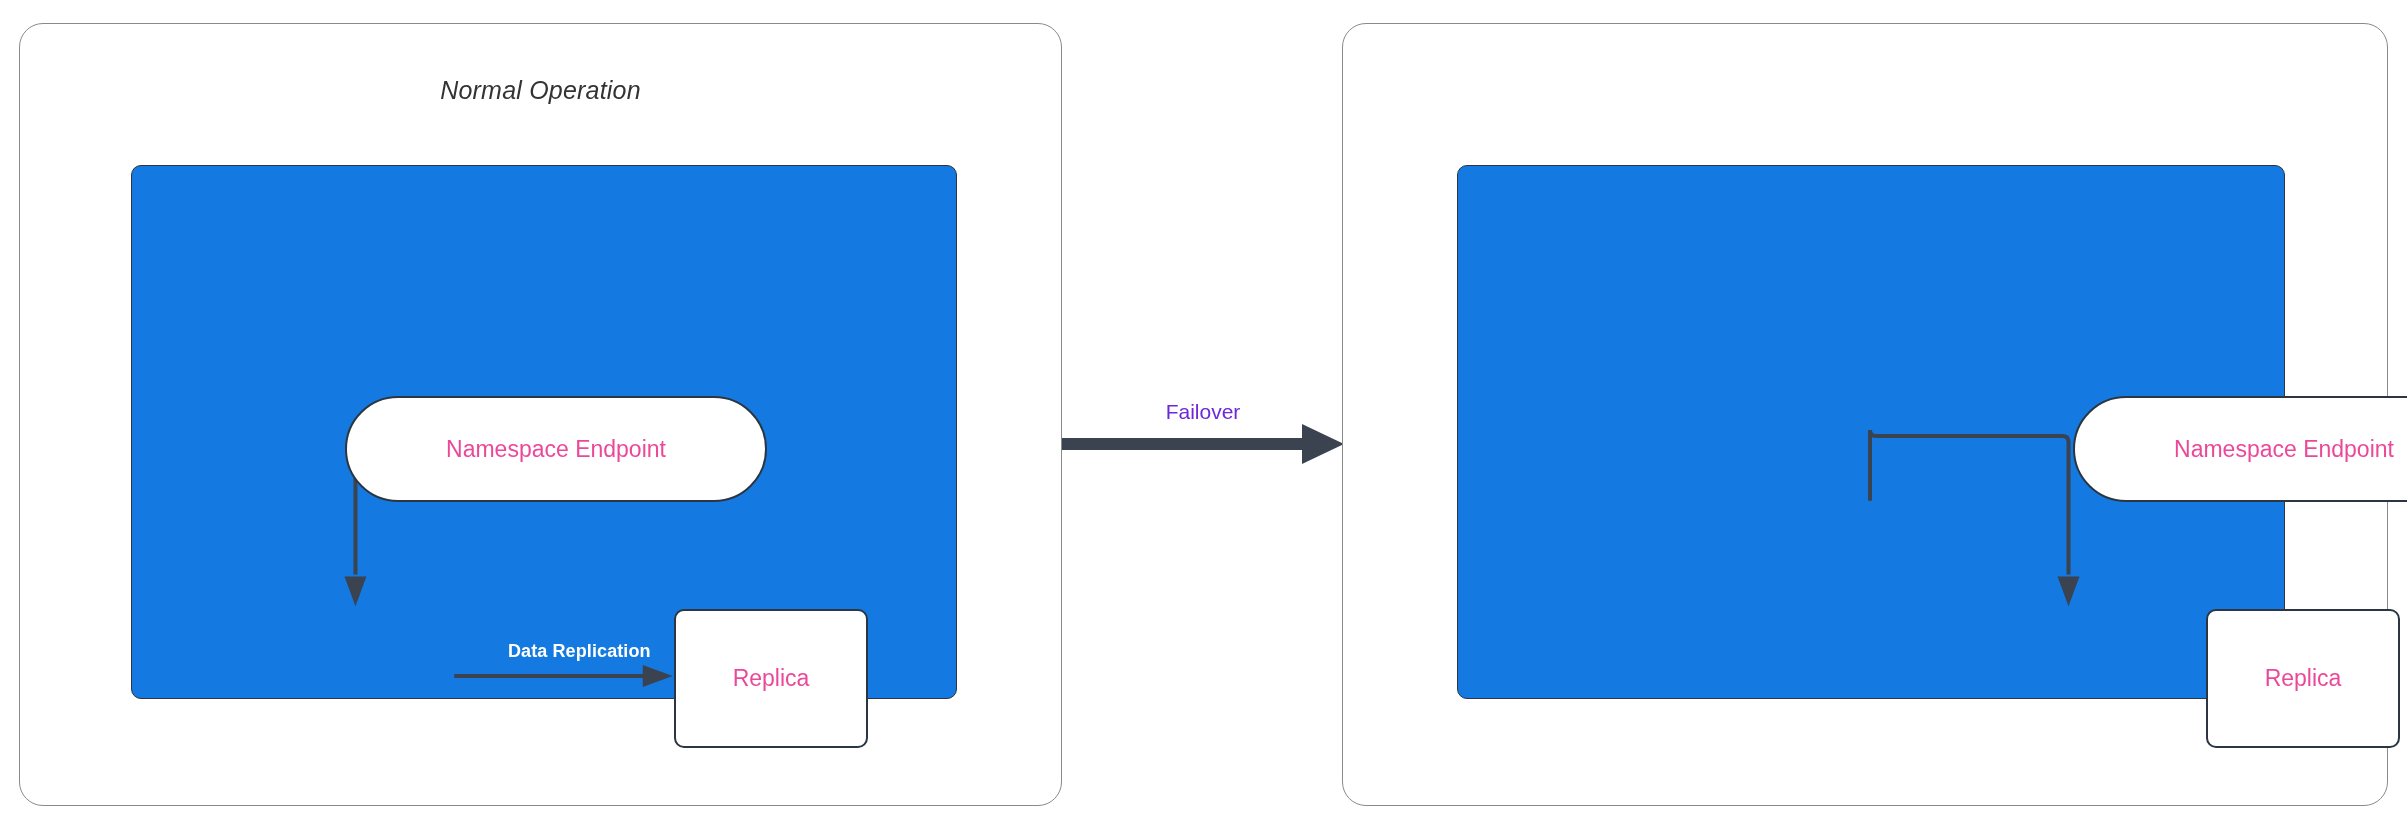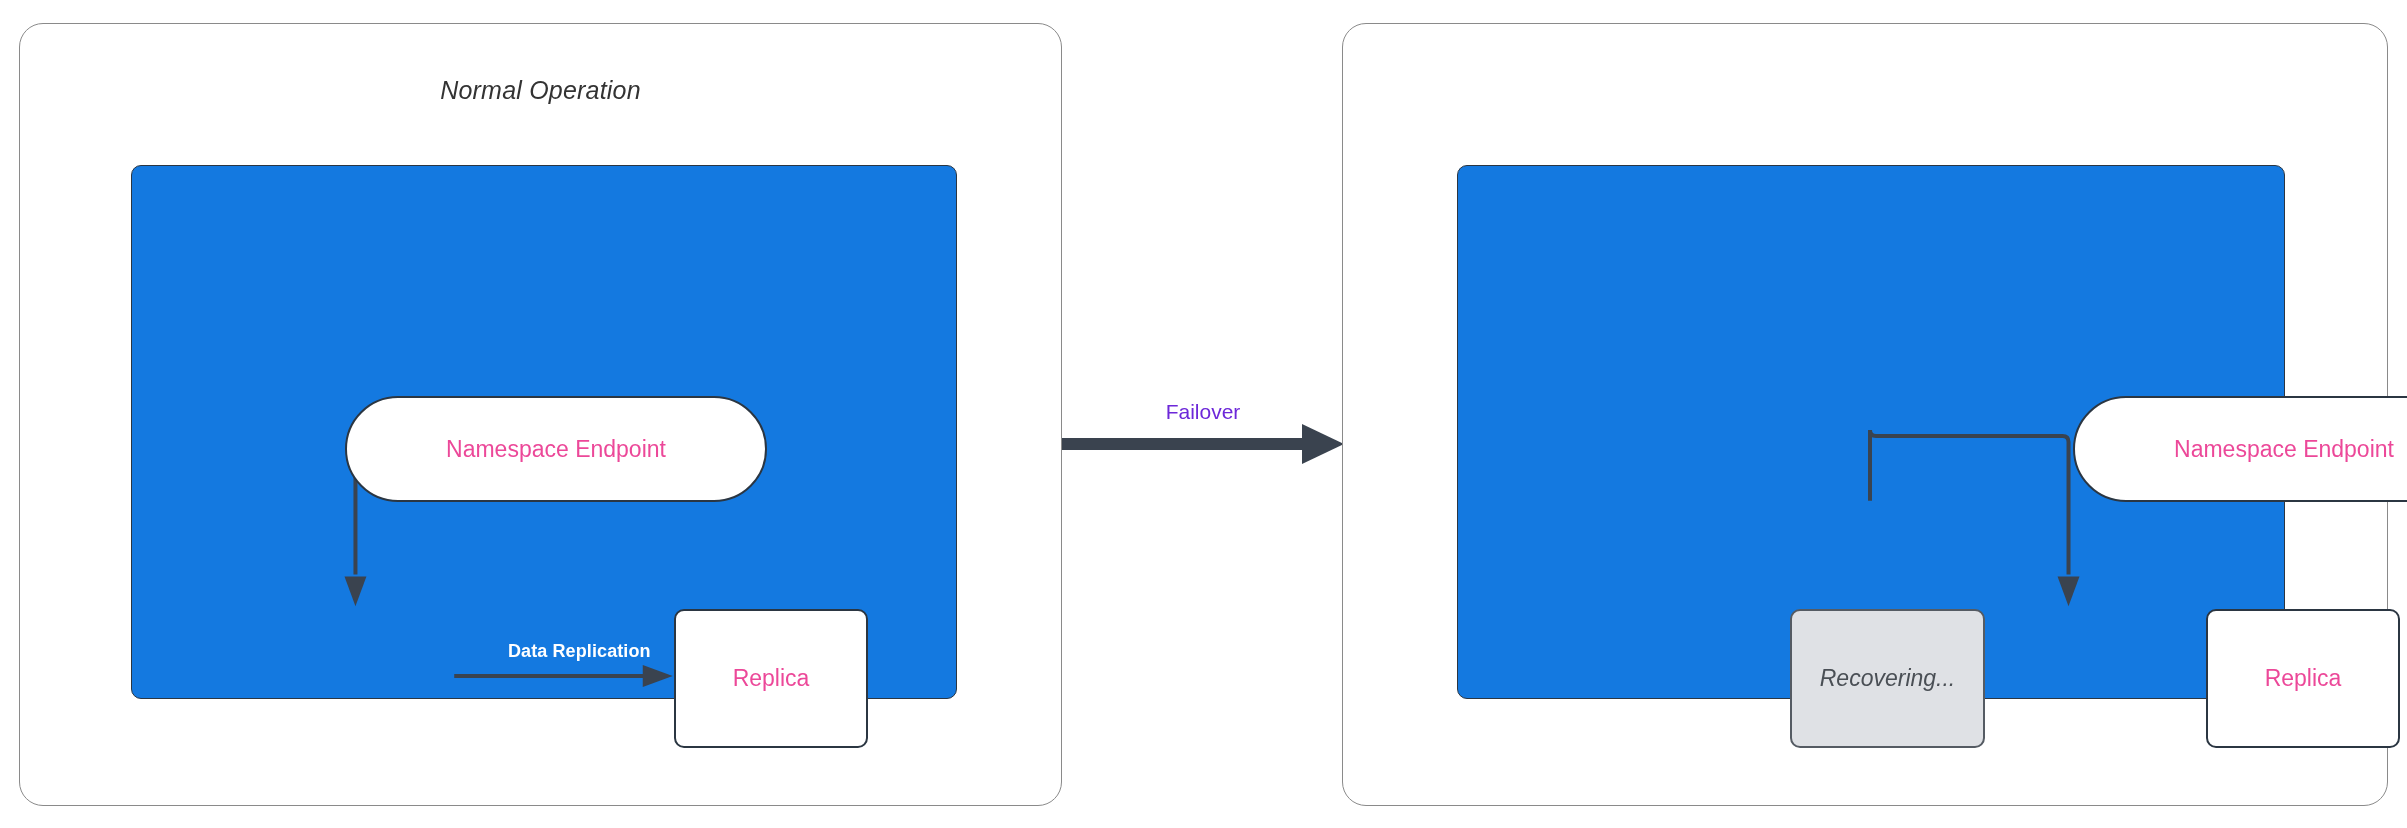--- a/index.html
+++ b/index.html
@@ -181,23 +181,20 @@
 
       <svg class="wire" viewBox="0 0 828 534" preserveAspectRatio="none">
         <path d="M 413 336 L 413 265 Q 413 271 419 271 L 606 271 Q 612 271 612 277 L 612 410"></path>
         <polygon class="head" points="612,442 601,412 623,412"></polygon>
       </svg>
 
       <div class="node pill" id="node-r-endpoint">
         <span>Namespace Endpoint</span>
       </div>
 
-      <div class="node rect muted" id="node-r-recover">
-        <span>Recovering...</span>
-      </div>
 
       <div class="node rect" id="node-r-replica">
         <span>Replica</span>
       </div>
 
     </div>
   </div>
 
 </div>
 

